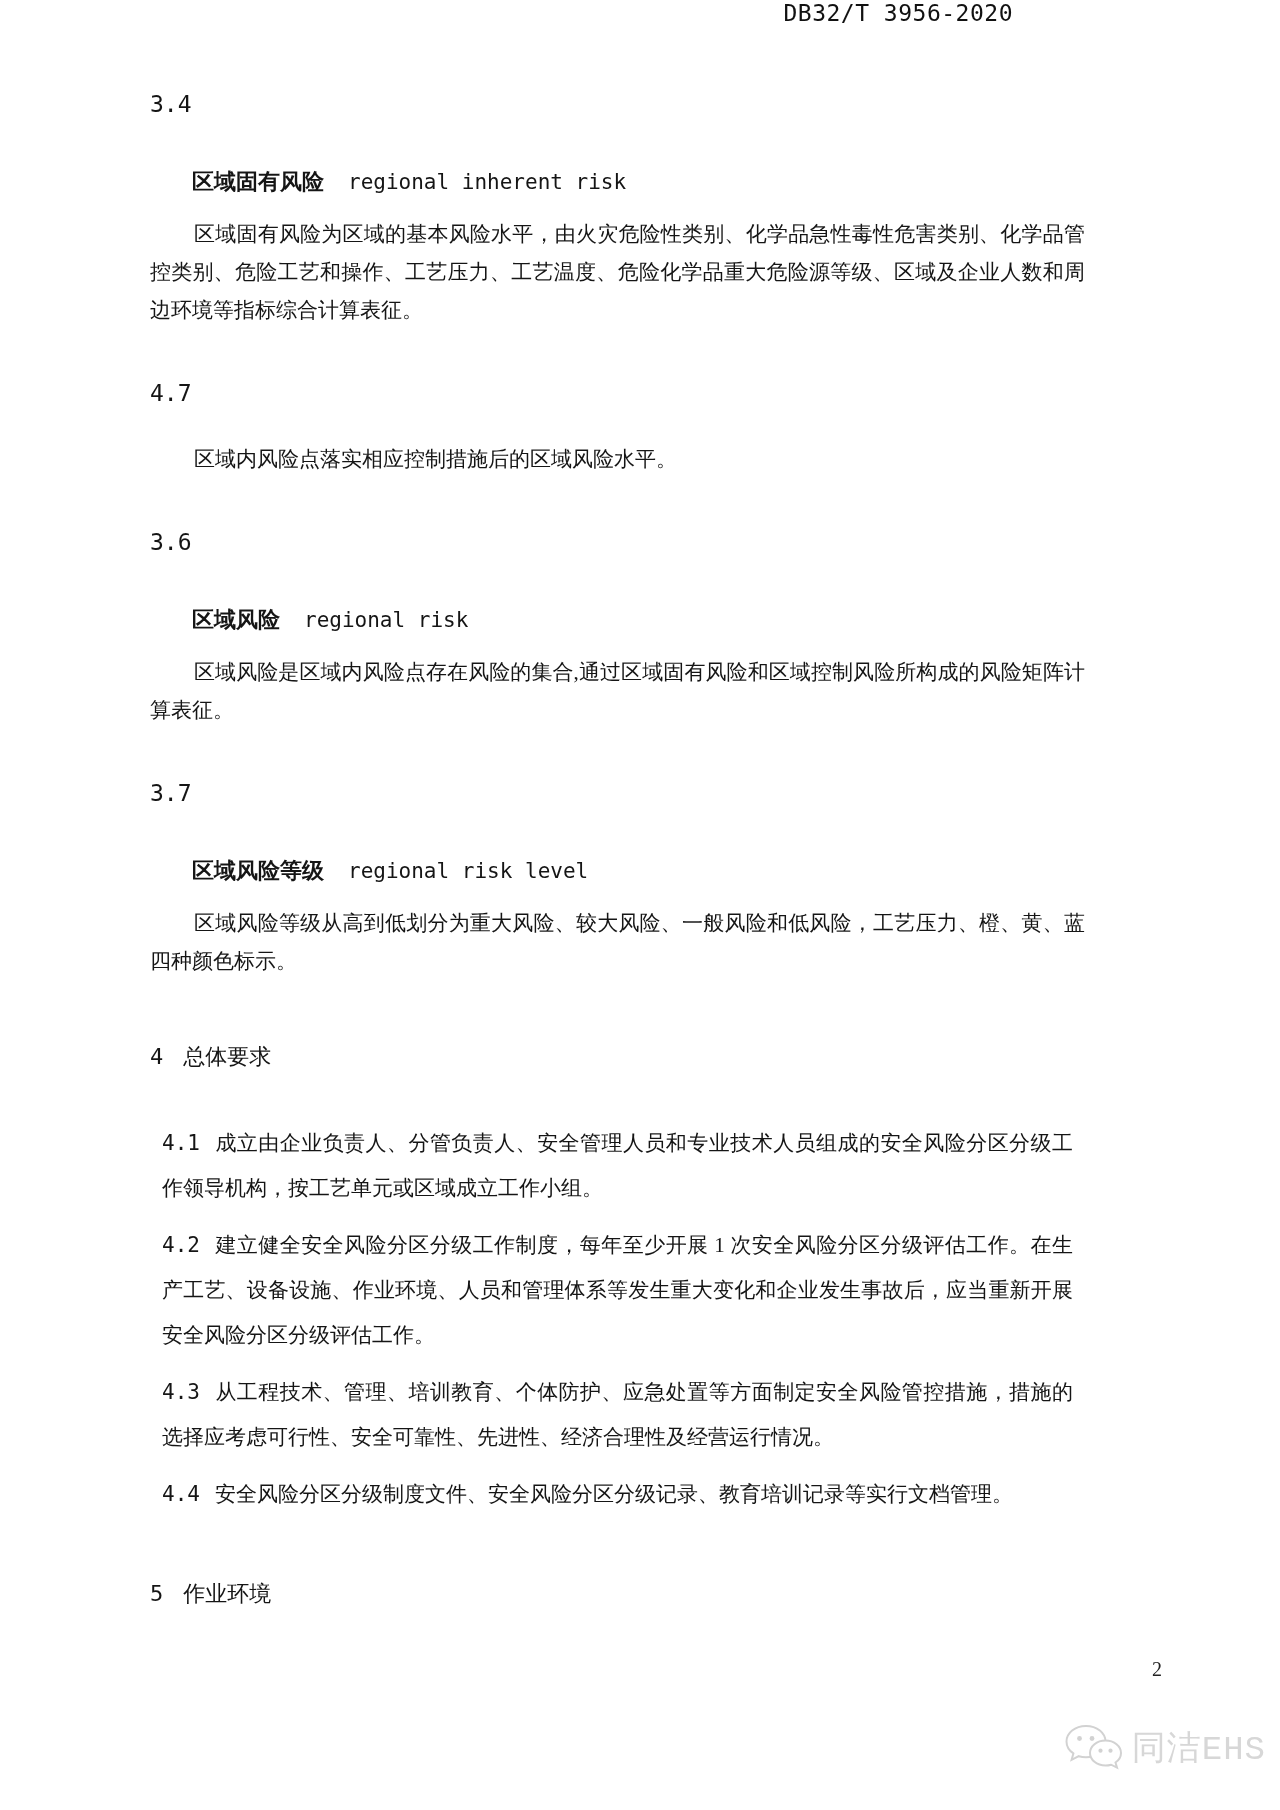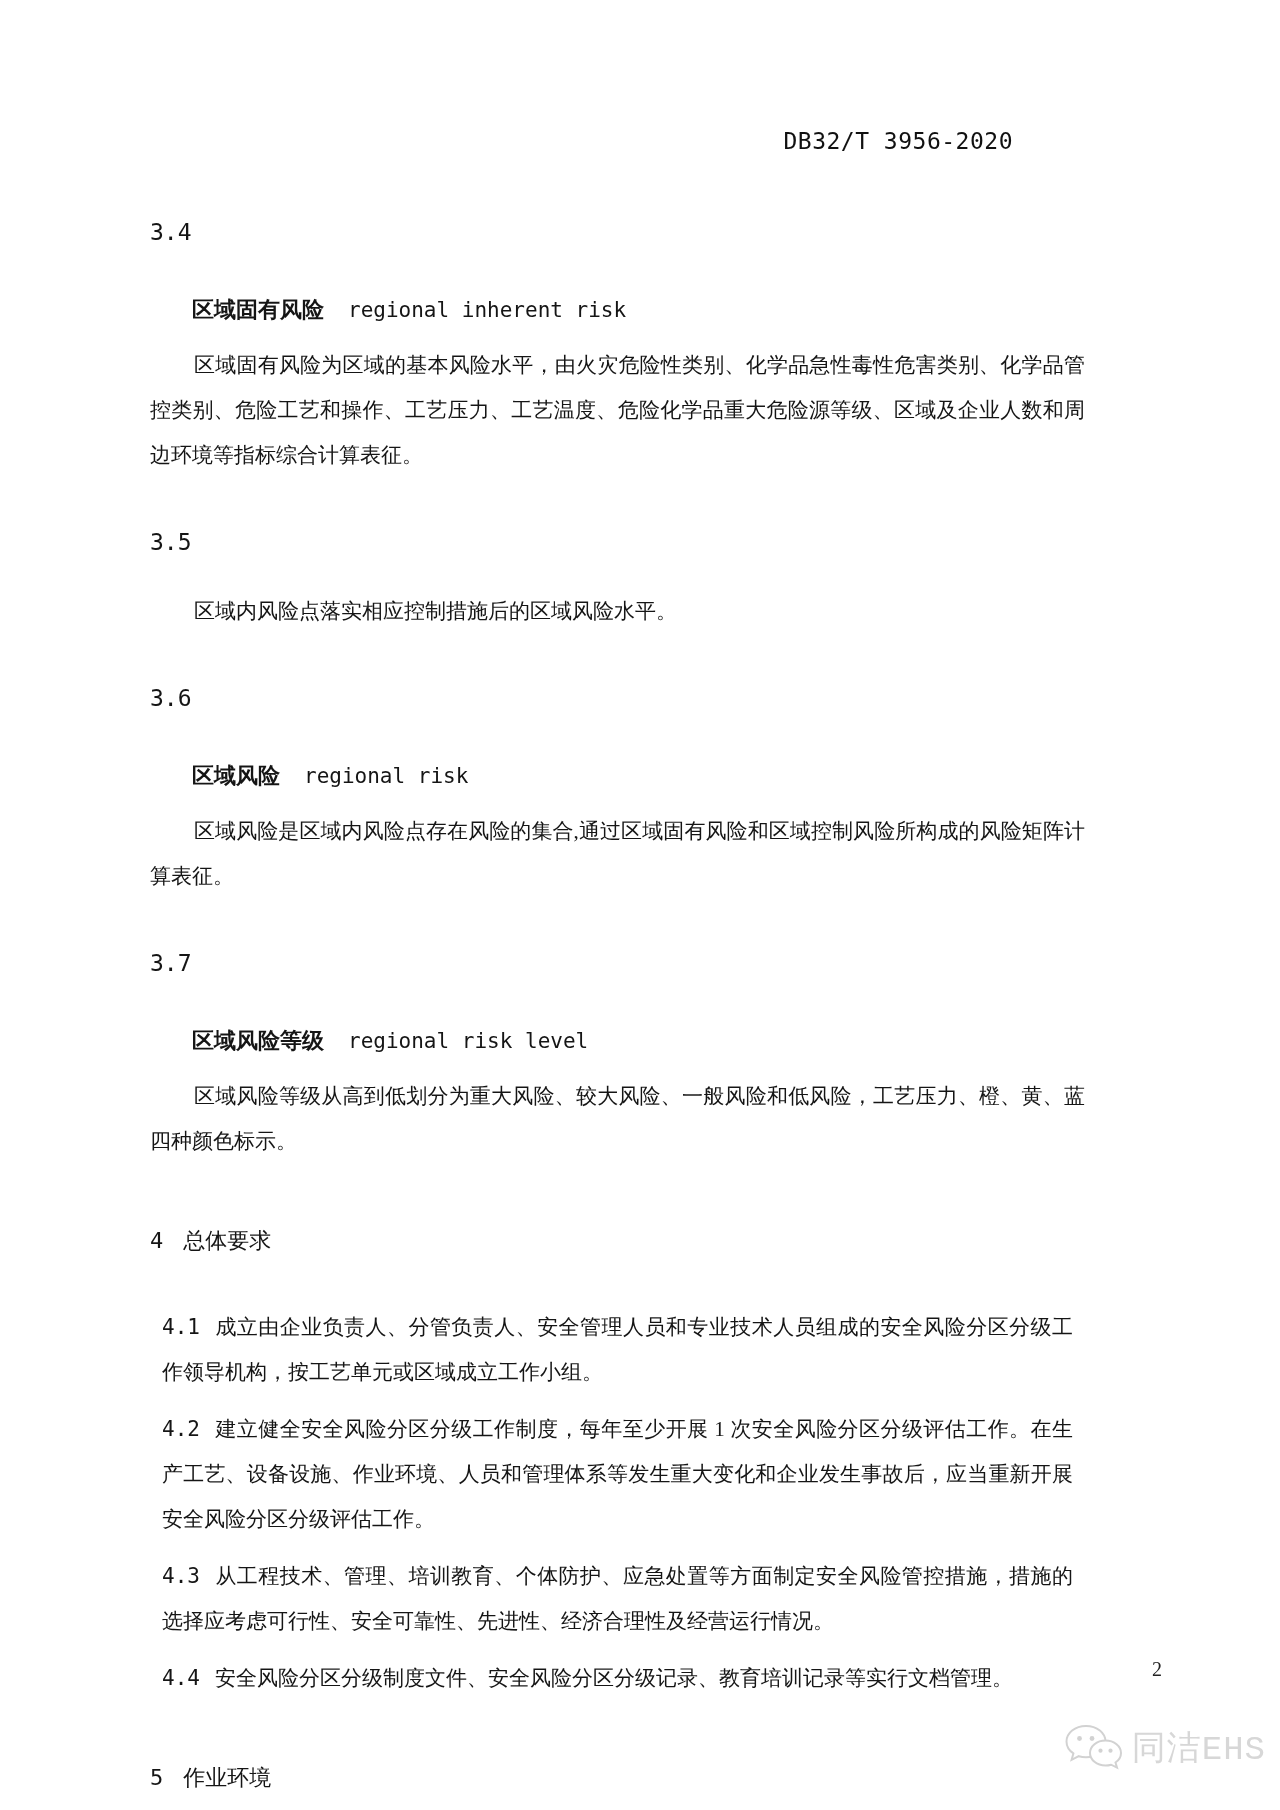--- a/index.html
+++ b/index.html
@@ -9,21 +9,20 @@
     background:#ffffff;
     overflow:hidden;
     font-family:"Liberation Serif","DejaVu Serif",serif;
     color:#151515;
   }
   .content {
     margin-left:150px;
     width:935px;
   }
   .doc-header {
-    padding-top:128px;
     text-align:right;
     padding-right:72px;
     font-family:"DejaVu Sans Mono","Liberation Mono",monospace;
     font-size:23px;
     letter-spacing:0.5px;
     color:#111;
   }
   .term-block { margin-top:42px; }
   .term-block.first { margin-top:56px; }
   .sec-num {
@@ -39,21 +38,21 @@
     font-size:22px;
   }
   .term-en {
     font-family:"DejaVu Sans Mono","Liberation Mono",monospace;
     font-size:21px;
     margin-left:24px;
   }
   .term-body {
     margin:0;
     font-size:21px;
-    line-height:45px;
+    line-height:38px;
     text-indent:44px;
     text-align:justify;
   }
   .chapter {
     margin:54px 0 0 0;
     font-family:"Liberation Sans","DejaVu Sans",sans-serif;
     font-weight:normal;
     font-size:22px;
     line-height:45px;
   }
@@ -104,21 +103,21 @@
 
     <section class="term-block first">
       <p class="sec-num">3.4</p>
       <p class="term-line">
         <span class="term-zh">区域固有风险</span><span class="term-en">regional inherent risk</span>
       </p>
       <p class="term-body">区域固有风险为区域的基本风险水平，由火灾危险性类别、化学品急性毒性危害类别、化学品管控类别、危险工艺和操作、工艺压力、工艺温度、危险化学品重大危险源等级、区域及企业人数和周边环境等指标综合计算表征。</p>
     </section>
 
     <section class="term-block">
-      <p class="sec-num">3.5</p>
+      <p class="sec-num">4.7</p>
       <p class="term-body">区域内风险点落实相应控制措施后的区域风险水平。</p>
     </section>
 
     <section class="term-block">
       <p class="sec-num">3.6</p>
       <p class="term-line">
         <span class="term-zh">区域风险</span><span class="term-en">regional risk</span>
       </p>
       <p class="term-body">区域风险是区域内风险点存在风险的集合,通过区域固有风险和区域控制风险所构成的风险矩阵计算表征。</p>
     </section>

